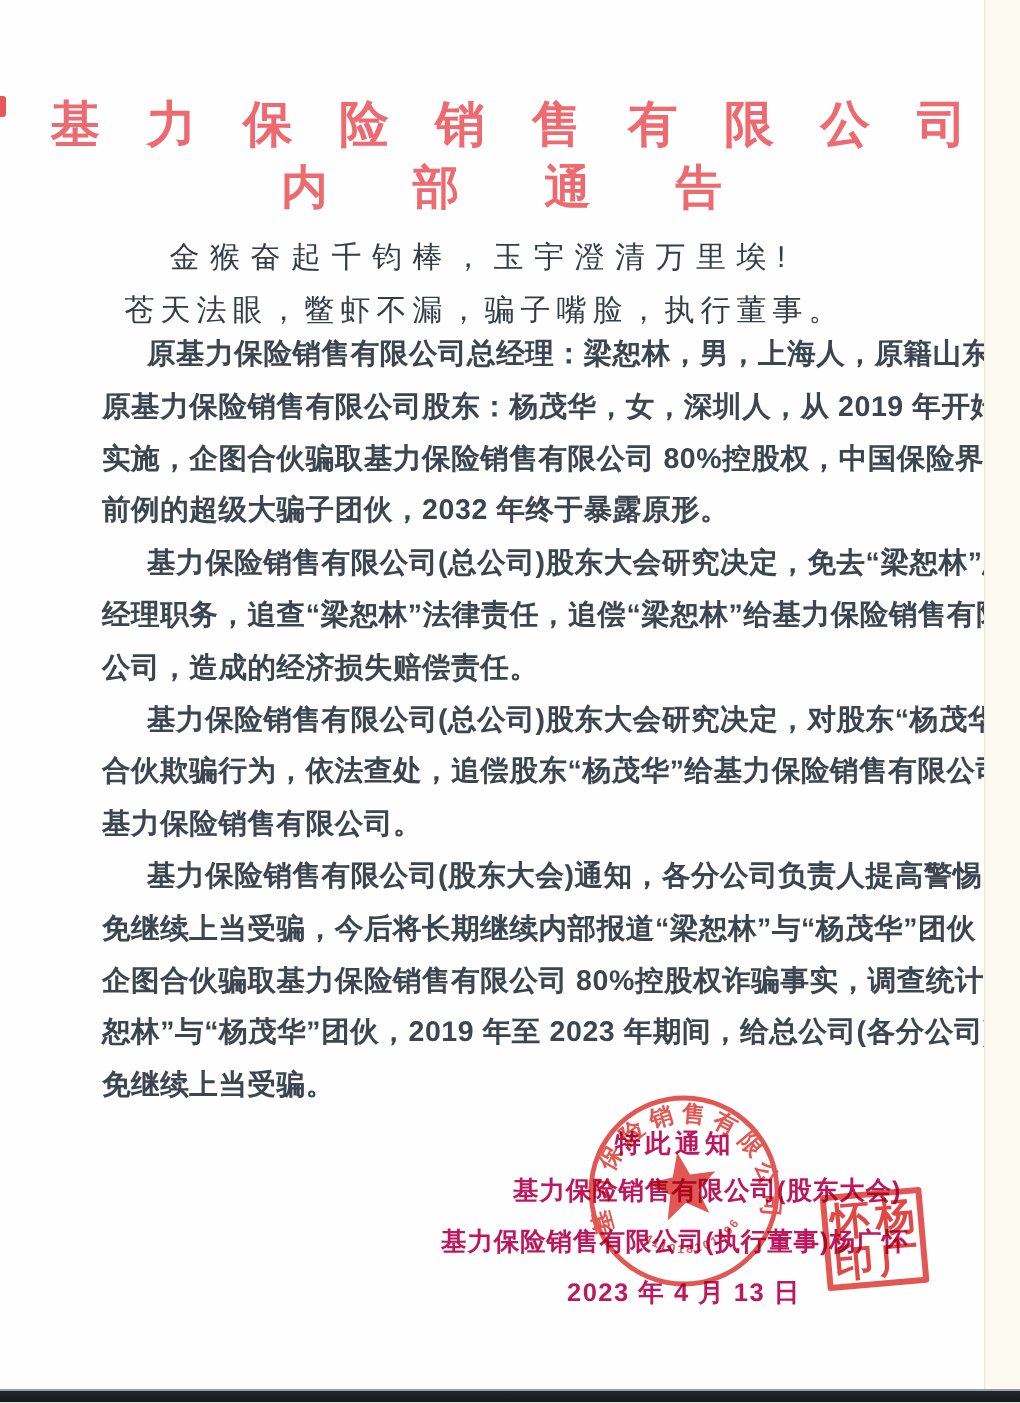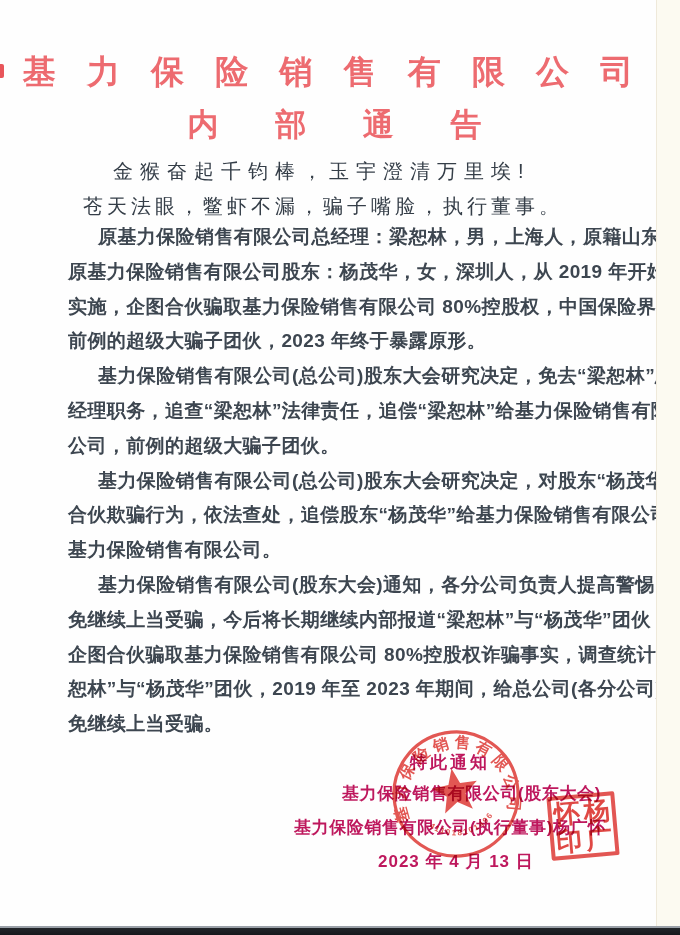--- a/index.html
+++ b/index.html
@@ -3,21 +3,21 @@
 <meta charset="utf-8">
 <style>
   html,body{margin:0;padding:0;background:#ffffff;}
   .page{
     position:relative;width:680px;height:935px;overflow:hidden;
     background:#fefefe;
     font-family:"Liberation Sans","DejaVu Sans",sans-serif;
     -webkit-font-smoothing:antialiased;
   }
   .title{
-    position:absolute;left:0;top:50px;width:645px;margin:0;
+    position:absolute;left:0;top:50px;width:645px;margin:11px;
     text-align:center;font-size:33px;font-weight:bold;
     letter-spacing:11px;padding-left:11px;color:#ed6b70;
   }
   .subtitle{
     position:absolute;left:0;top:104px;width:645px;margin:0;
     text-align:center;font-size:31px;font-weight:bold;
     letter-spacing:24px;padding-left:24px;color:#ed6b70;
   }
   .slogan{
     position:absolute;font-size:20px;font-weight:normal;color:#353e48;
@@ -80,24 +80,24 @@
   <h1 class="title">基 力 保 险 销 售 有 限 公 司</h1>
   <h2 class="subtitle">内 部 通 告</h2>
 
   <div class="slogan s1">金猴奋起千钧棒，玉宇澄清万里埃!</div>
   <div class="slogan s2">苍天法眼，鳖虾不漏，骗子嘴脸，执行董事。</div>
 
   <div class="body-text">
     <div class="bl ind">原基力保险销售有限公司总经理：梁恕林，男，上海人，原籍山东临沂，</div>
     <div class="bl">原基力保险销售有限公司股东：杨茂华，女，深圳人，从 2019 年开始预谋</div>
     <div class="bl">实施，企图合伙骗取基力保险销售有限公司 80%控股权，中国保险界，史无</div>
-    <div class="bl">前例的超级大骗子团伙，2023 年终于暴露原形。</div>
+    <div class="bl">前例的超级大骗子团伙，2032 年终于暴露原形。</div>
     <div class="bl ind">基力保险销售有限公司(总公司)股东大会研究决定，免去“梁恕林”总</div>
     <div class="bl">经理职务，追查“梁恕林”法律责任，追偿“梁恕林”给基力保险销售有限</div>
-    <div class="bl">公司，前例的超级大骗子团伙。</div>
+    <div class="bl">公司，造成的经济损失赔偿责任。</div>
     <div class="bl ind">基力保险销售有限公司(总公司)股东大会研究决定，对股东“杨茂华”</div>
     <div class="bl">合伙欺骗行为，依法查处，追偿股东“杨茂华”给基力保险销售有限公司，</div>
     <div class="bl">基力保险销售有限公司。</div>
     <div class="bl ind">基力保险销售有限公司(股东大会)通知，各分公司负责人提高警惕，避</div>
     <div class="bl">免继续上当受骗，今后将长期继续内部报道“梁恕林”与“杨茂华”团伙，</div>
     <div class="bl">企图合伙骗取基力保险销售有限公司 80%控股权诈骗事实，调查统计追偿“梁</div>
     <div class="bl">恕林”与“杨茂华”团伙，2019 年至 2023 年期间，给总公司(各分公司)造</div>
     <div class="bl">免继续上当受骗。</div>
   </div>
 

